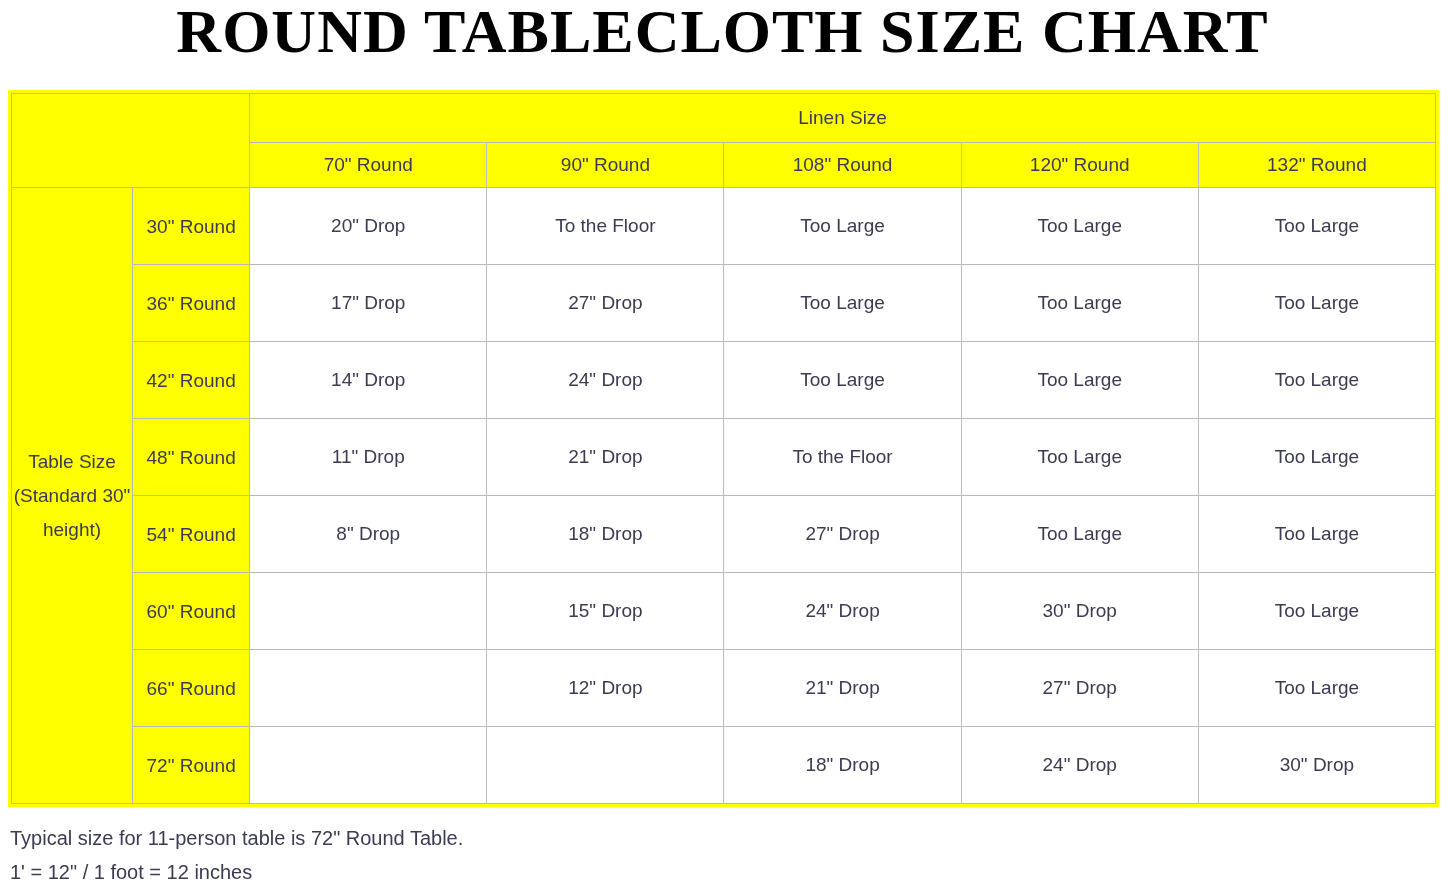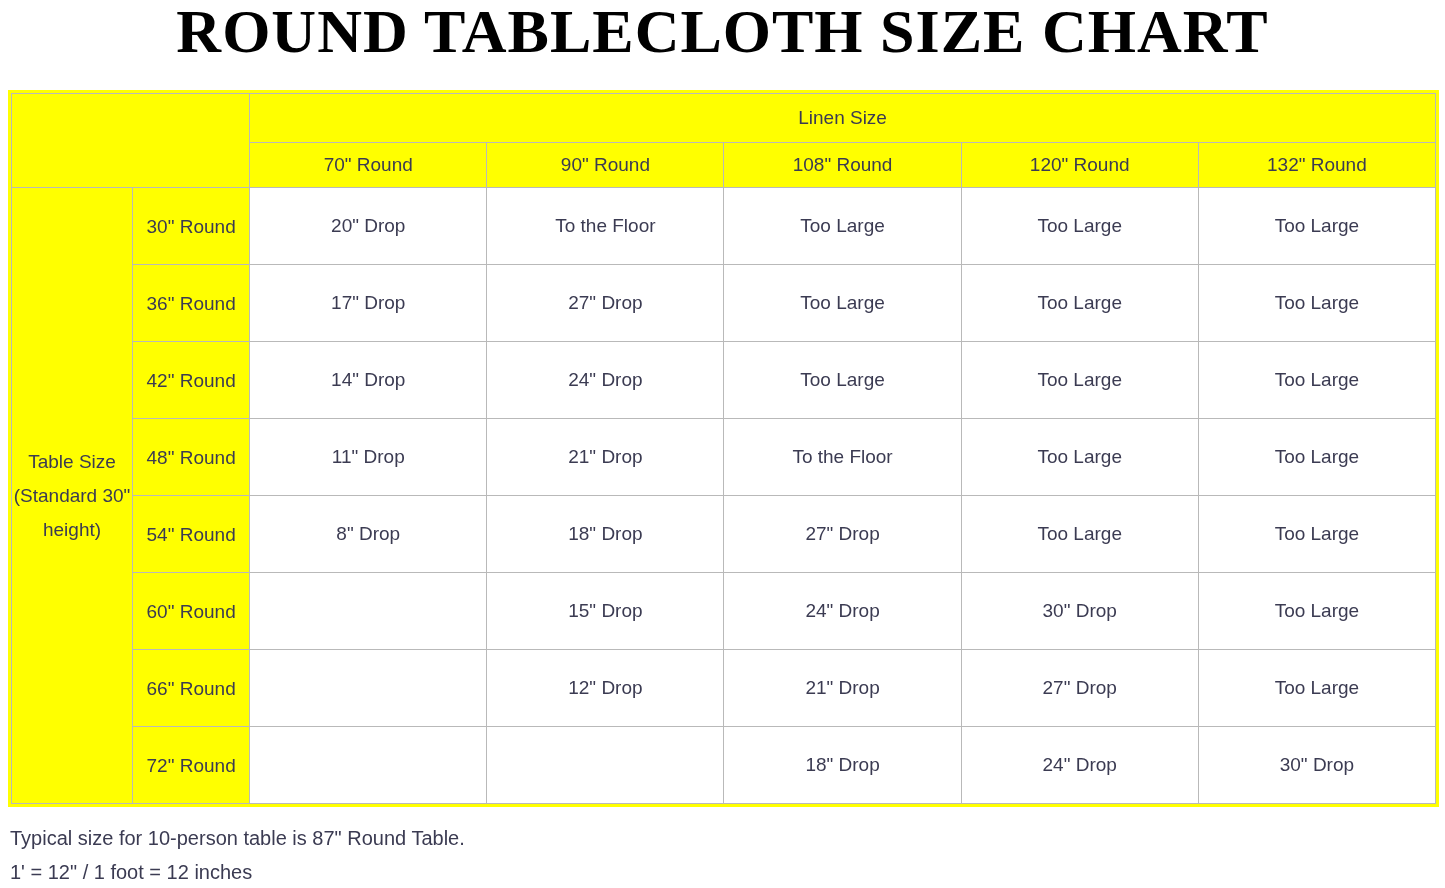--- a/index.html
+++ b/index.html
@@ -187,15 +187,15 @@
           <td class="cell empty"></td>
           <td class="cell">18" Drop</td>
           <td class="cell">24" Drop</td>
           <td class="cell">30" Drop</td>
         </tr>
       </tbody>
   </table>
 </div>
 
 <div class="footnotes">
-  <div>Typical size for 10-person table is 87" Round Table.</div>
+  <div>Typical size for 11-person table is 72" Round Table.</div>
   <div>1' = 12" / 1 foot = 12 inches</div>
 </div>
 
 </body></html>

